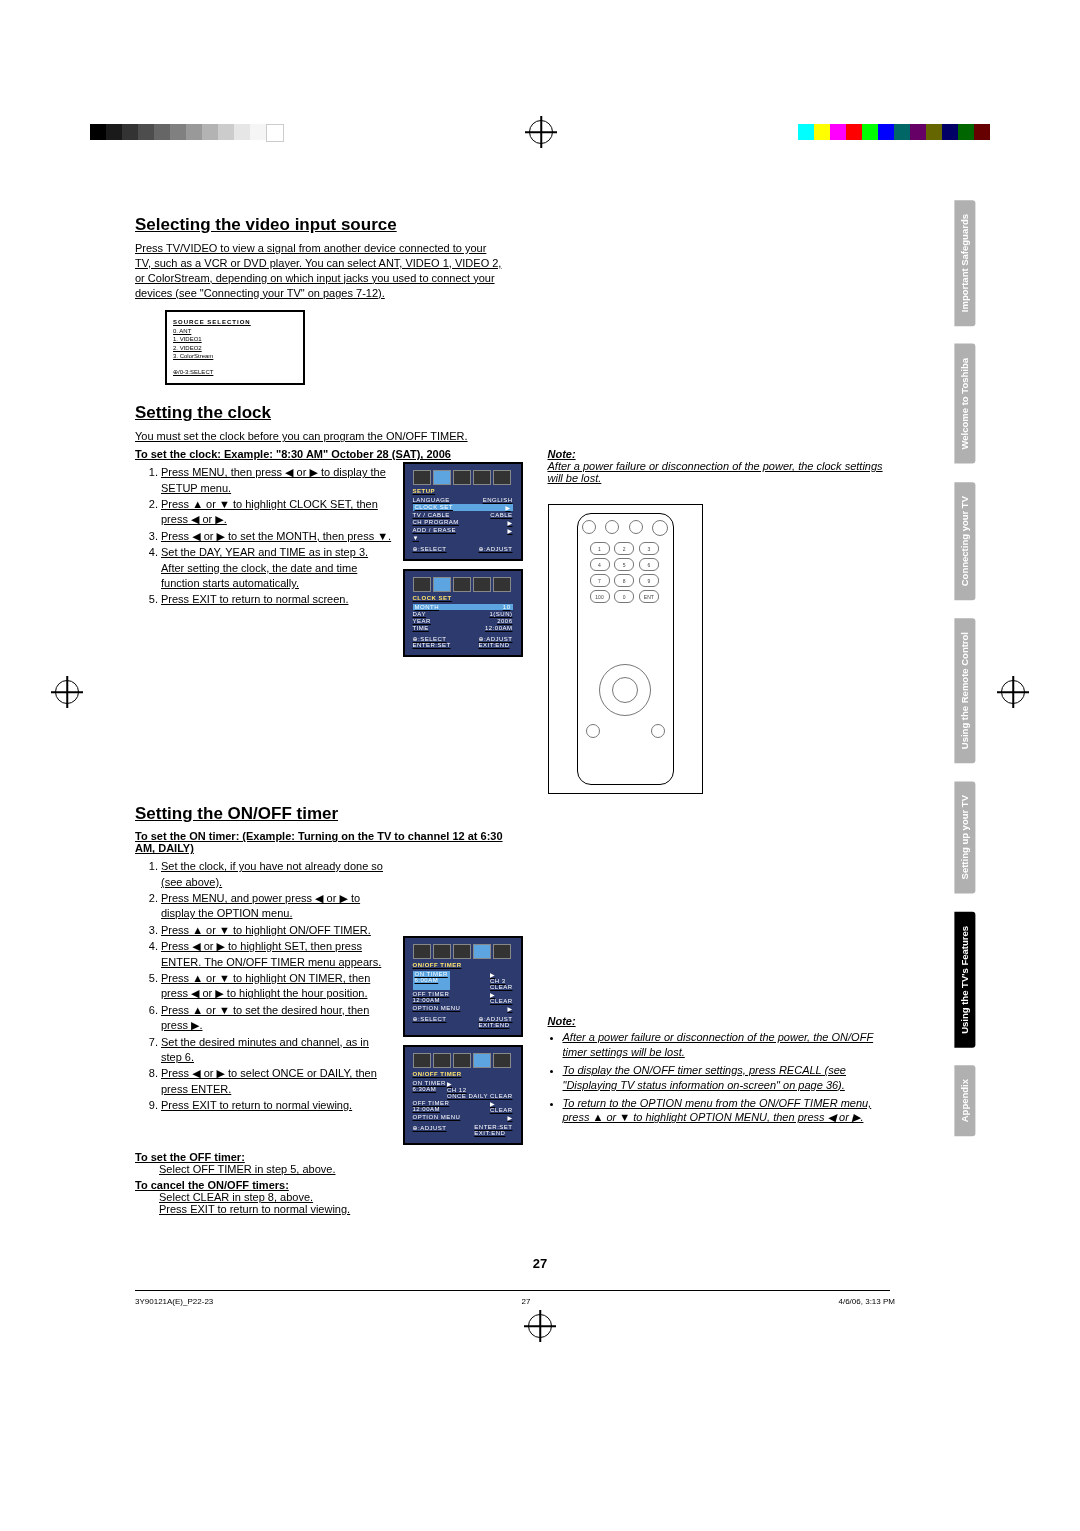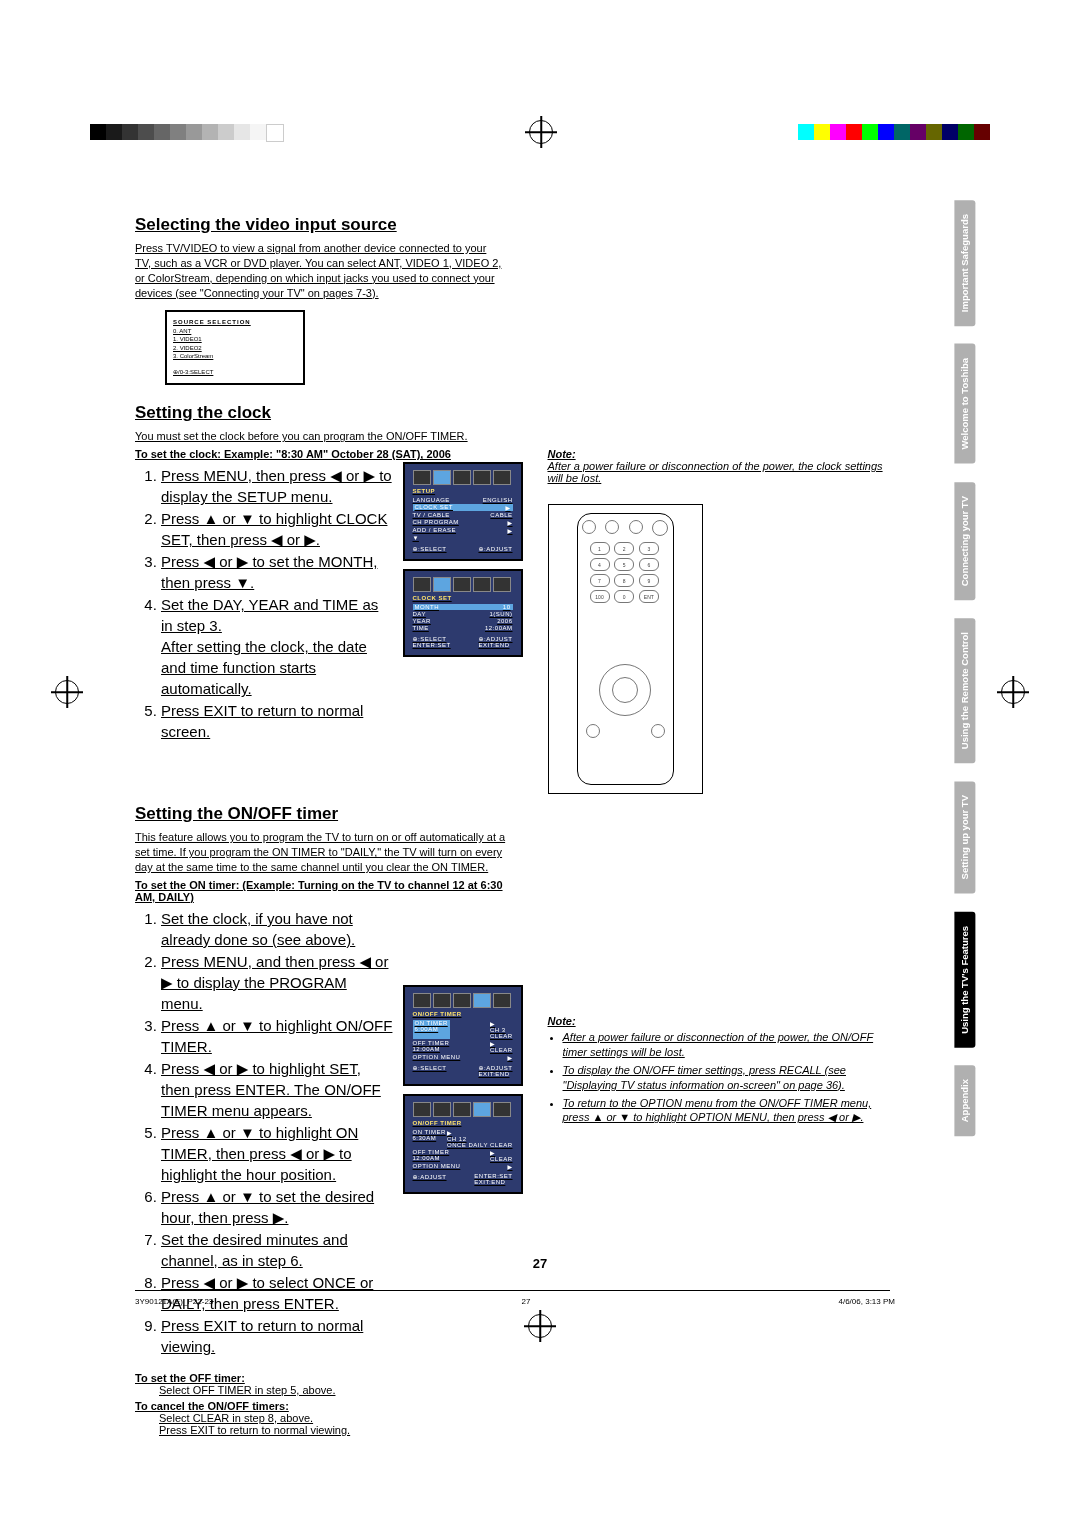--- a/index.html
+++ b/index.html
@@ -71,21 +71,21 @@
   .italic { font-style: italic;}
 
   .two-col {
     display: flex;
     gap: 25px;
   }
   .left-col { flex: 1 1 55%; }
   .right-col{ flex: 0 0 45%; }
 
   ol { margin: 3px 0 8px 0; padding-left: 26px;}
-  ol li { font-size: 15px; line-height: 1.4; margin-bottom: 1px;}
+  ol li { font-size: 11px; line-height: 1.4; margin-bottom: 1px;}
 
   .osd-box {
     border: 2.5px solid #000;
     background: #2d3a6e;
     color: #fff;
     font-family: Arial, sans-serif;
     font-size: 6px;
     padding: 6px 8px;
     box-sizing: border-box;
     letter-spacing: 0.5px;
@@ -265,21 +265,21 @@
     <div class="tab">Setting up
 your TV</div>
     <div class="tab active">Using the TV's
 Features</div>
     <div class="tab">Appendix</div>
   </div>
 
   <div class="content">
 
     <h2>Selecting the video input source</h2>
-    <p class="body-text" style="max-width:370px">Press TV/VIDEO to view a signal from another device connected to your TV, such as a VCR or DVD player. You can select ANT, VIDEO 1, VIDEO 2, or ColorStream, depending on which input jacks you used to connect your devices (see "Connecting your TV" on pages 7-3).</p>
+    <p class="body-text" style="max-width:370px">Press TV/VIDEO to view a signal from another device connected to your TV, such as a VCR or DVD player. You can select ANT, VIDEO 1, VIDEO 2, or ColorStream, depending on which input jacks you used to connect your devices (see "Connecting your TV" on pages 7-12).</p>
 
     <div class="source-box">
       <div class="source-osd">
         <div class="bold" style="letter-spacing:1px">SOURCE SELECTION</div>
         <div>0.  ANT</div>
         <div>1.  VIDEO1</div>
         <div>2.  VIDEO2</div>
         <div>3.  ColorStream</div>
         <div style="margin-top:8px">⊕/0-3:SELECT</div>
       </div>
@@ -407,26 +407,25 @@
             </div>
           </div>
         </div>
       </div>
     </div>
 
     <h2 style="margin-top:10px">Setting the ON/OFF timer</h2>
 
     <div class="two-col">
       <div class="left-col">
-        <p class="body-text" style="margin-bottom:4px">This feature allows you to program the TV to turn on or off automatically at a set time. If you program the ON TIMER to "DAILY," the TV will turn on every day at the same time to the same channel until you clear the ON TIMER.</p>
         <p class="bold" style="margin:0 0 2px 0">To set the ON timer: (Example: Turning on the TV to channel 12 at 6:30 AM, DAILY)</p>
         <div style="display:flex;gap:10px">
           <ol style="flex:1">
             <li>Set the clock, if you have not already done so (see above).</li>
-            <li>Press MENU, and then press ◀ or ▶ to display the PROGRAM menu.</li>
+            <li>Press MENU, and power press ◀ or ▶ to display the OPTION menu.</li>
             <li>Press ▲ or ▼ to highlight ON/OFF TIMER.</li>
             <li>Press ◀ or ▶ to highlight SET, then press ENTER. The ON/OFF TIMER menu appears.</li>
             <li>Press ▲ or ▼ to highlight ON TIMER, then press ◀ or ▶ to highlight the hour position.</li>
             <li>Press ▲ or ▼ to set the desired hour, then press ▶.</li>
             <li>Set the desired minutes and channel, as in step 6.</li>
             <li>Press ◀ or ▶ to select ONCE or DAILY, then press ENTER.</li>
             <li>Press EXIT to return to normal viewing.</li>
           </ol>
           <div style="width:120px;margin-top:80px">
             <div class="osd-box osd-dark" style="margin-bottom:8px">

